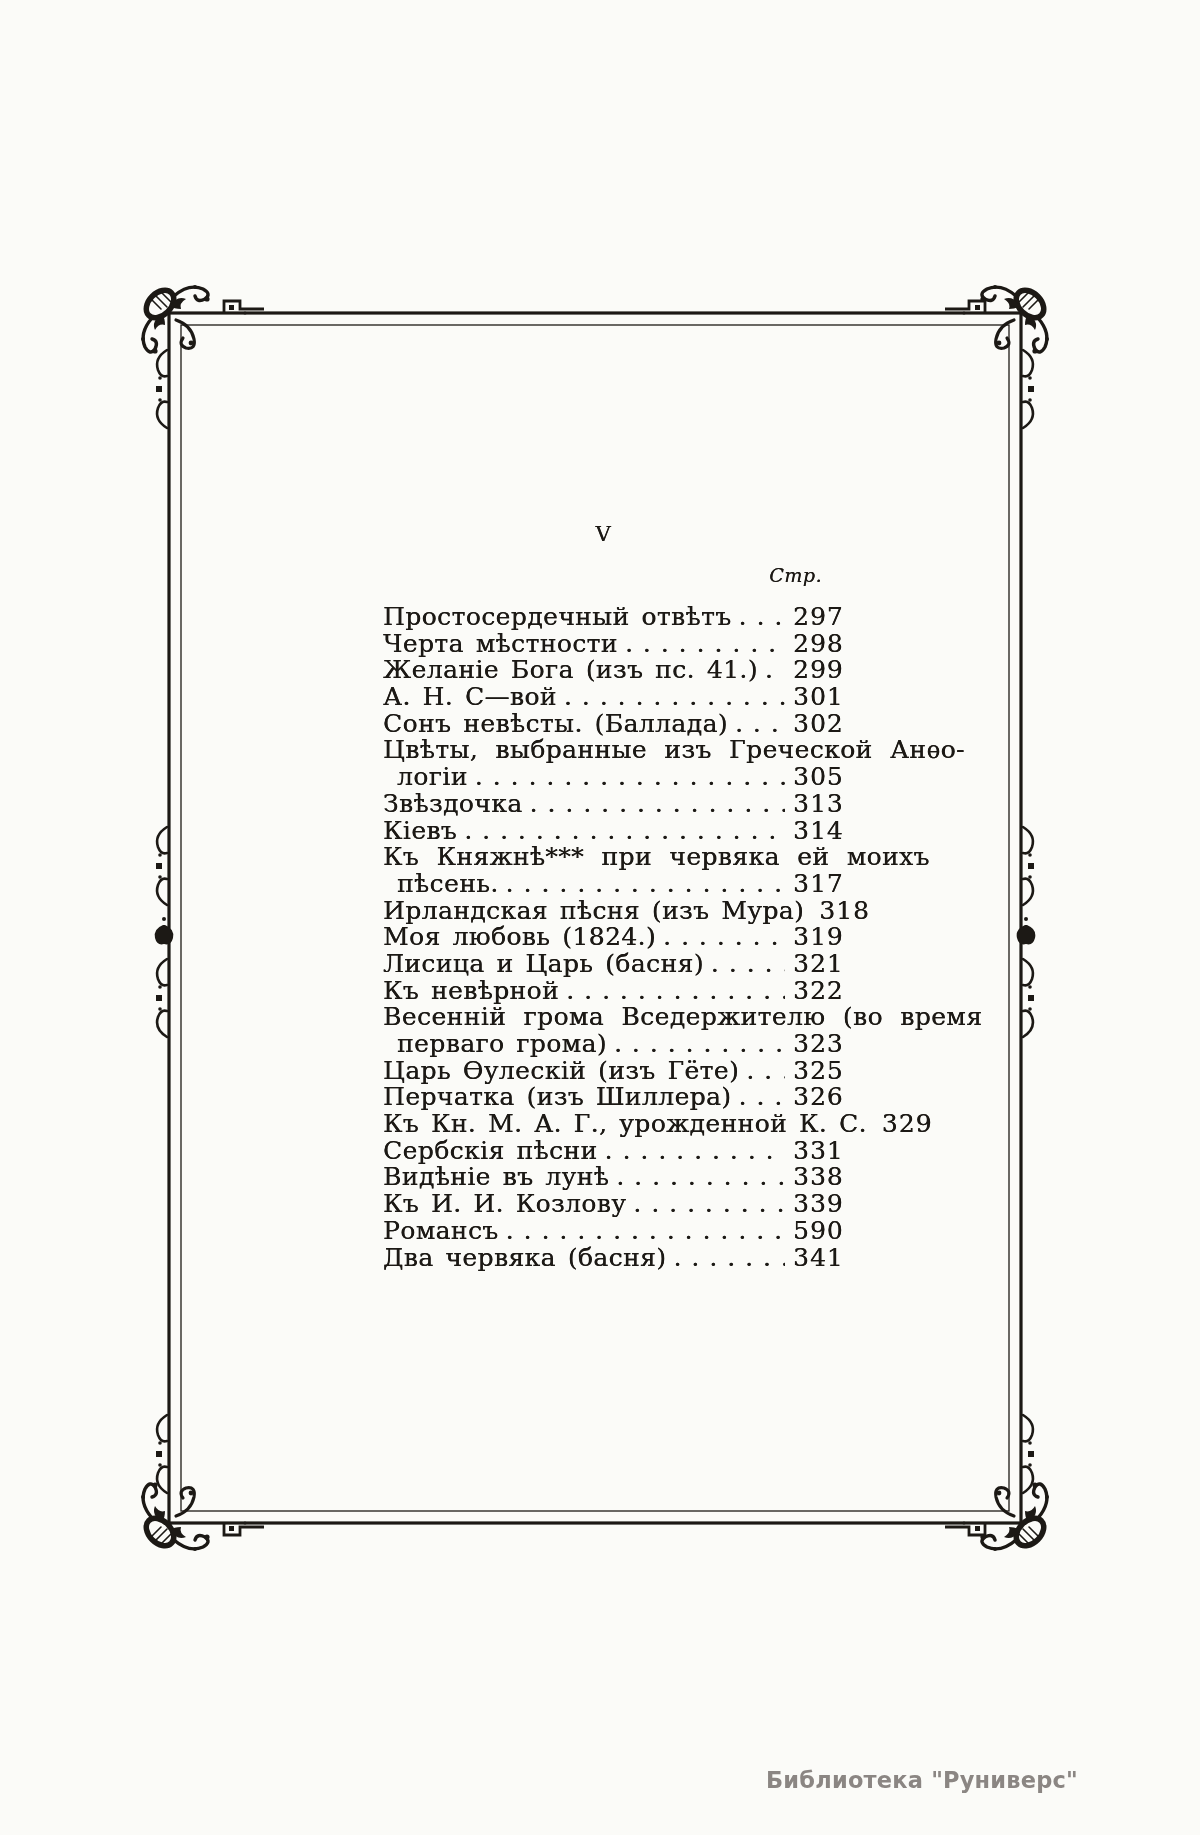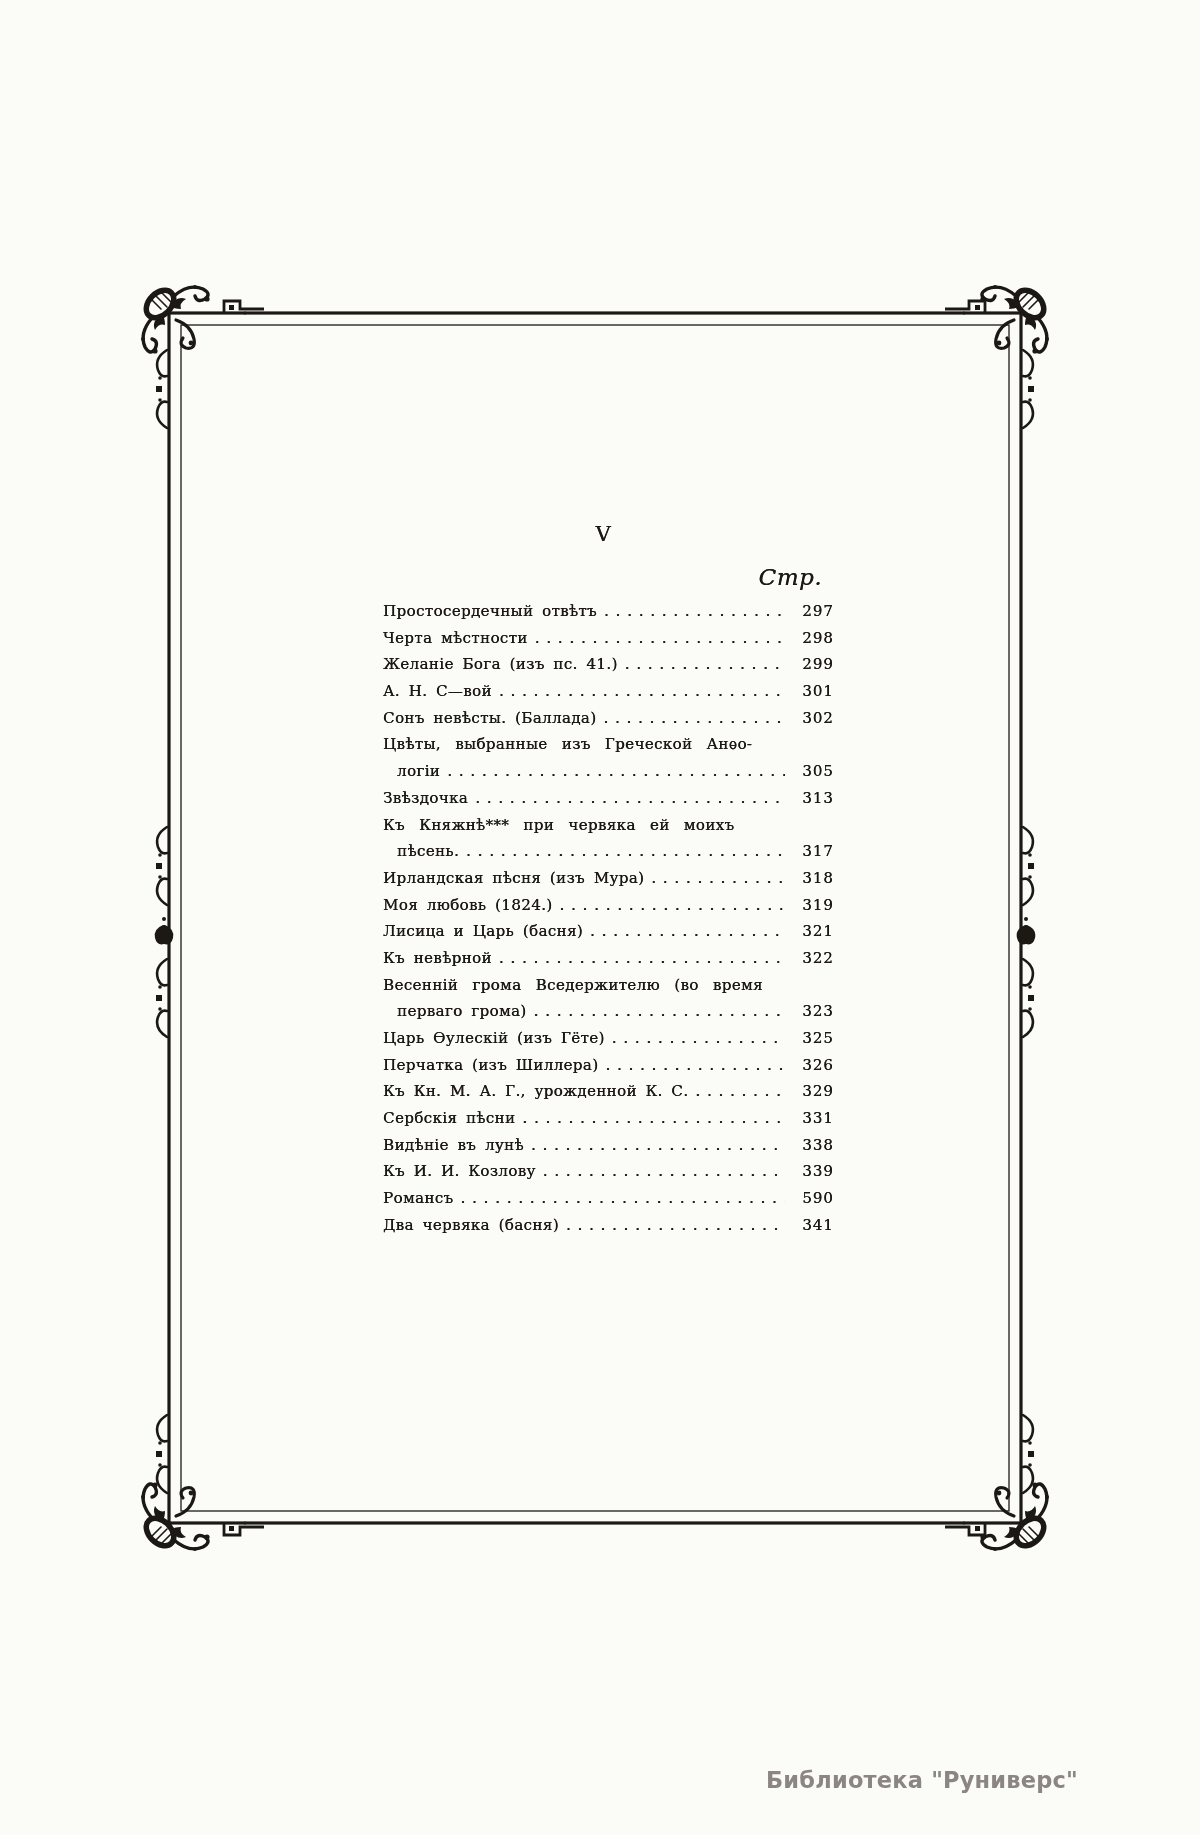--- a/index.html
+++ b/index.html
@@ -8,26 +8,26 @@
     background:#fbfbf8;color:#1c1915;
     font-family:"DejaVu Serif",serif;
   }
   .frame-svg{position:absolute;left:0;top:0;width:1200px;height:1835px;}
   .roman{
     position:absolute;top:522px;left:540px;width:128px;text-align:center;
     font-size:21px;letter-spacing:2px;text-shadow:0.3px 0 0 currentColor;
   }
   .colhead{
     position:absolute;top:564px;left:383px;width:460px;box-sizing:border-box;
-    text-align:right;padding-right:21px;font-style:italic;font-size:23px;
+    text-align:right;padding-right:21px;font-style:italic;font-size:19px;
     letter-spacing:0.5px;text-shadow:0.3px 0 0 currentColor;
   }
   .toc{
     position:absolute;top:602px;left:383px;width:460px;
-    font-size:15px;text-shadow:0.3px 0 0 currentColor;
+    font-size:25px;text-shadow:0.3px 0 0 currentColor;
   }
   .toc-line{display:flex;align-items:baseline;height:26.7px;}
   .toc-line .t{white-space:nowrap;letter-spacing:0.4px;word-spacing:3.5px;}
   .toc-line.cont .t{padding-left:14px;}
   .toc-line.wide .t{word-spacing:9px;}
   .leader{flex:1;min-width:0;overflow:hidden;white-space:nowrap;margin:0 8px 0 7px;}
   .leader::after{
     content:". . . . . . . . . . . . . . . . . . . . . . . . . . . . . . . . . . . . . . . .";
     letter-spacing:1px;
   }
@@ -137,20 +137,25 @@
       <div class="toc-line cont">
         <span class="t">логіи</span>
         <span class="leader"></span>
         <span class="pg">305</span>
       </div>
       <div class="toc-line">
         <span class="t">Звѣздочка</span>
         <span class="leader"></span>
         <span class="pg">313</span>
       </div>
+      <div class="toc-line">
+        <span class="t">Кіевъ</span>
+        <span class="leader"></span>
+        <span class="pg">314</span>
+      </div>
       <div class="toc-line wide">
         <span class="t">Къ Княжнѣ*** при червяка ей моихъ</span>
       </div>
       <div class="toc-line cont">
         <span class="t">пѣсень.</span>
         <span class="leader"></span>
         <span class="pg">317</span>
       </div>
       <div class="toc-line">
         <span class="t">Ирландская пѣсня (изъ Мура)</span>

